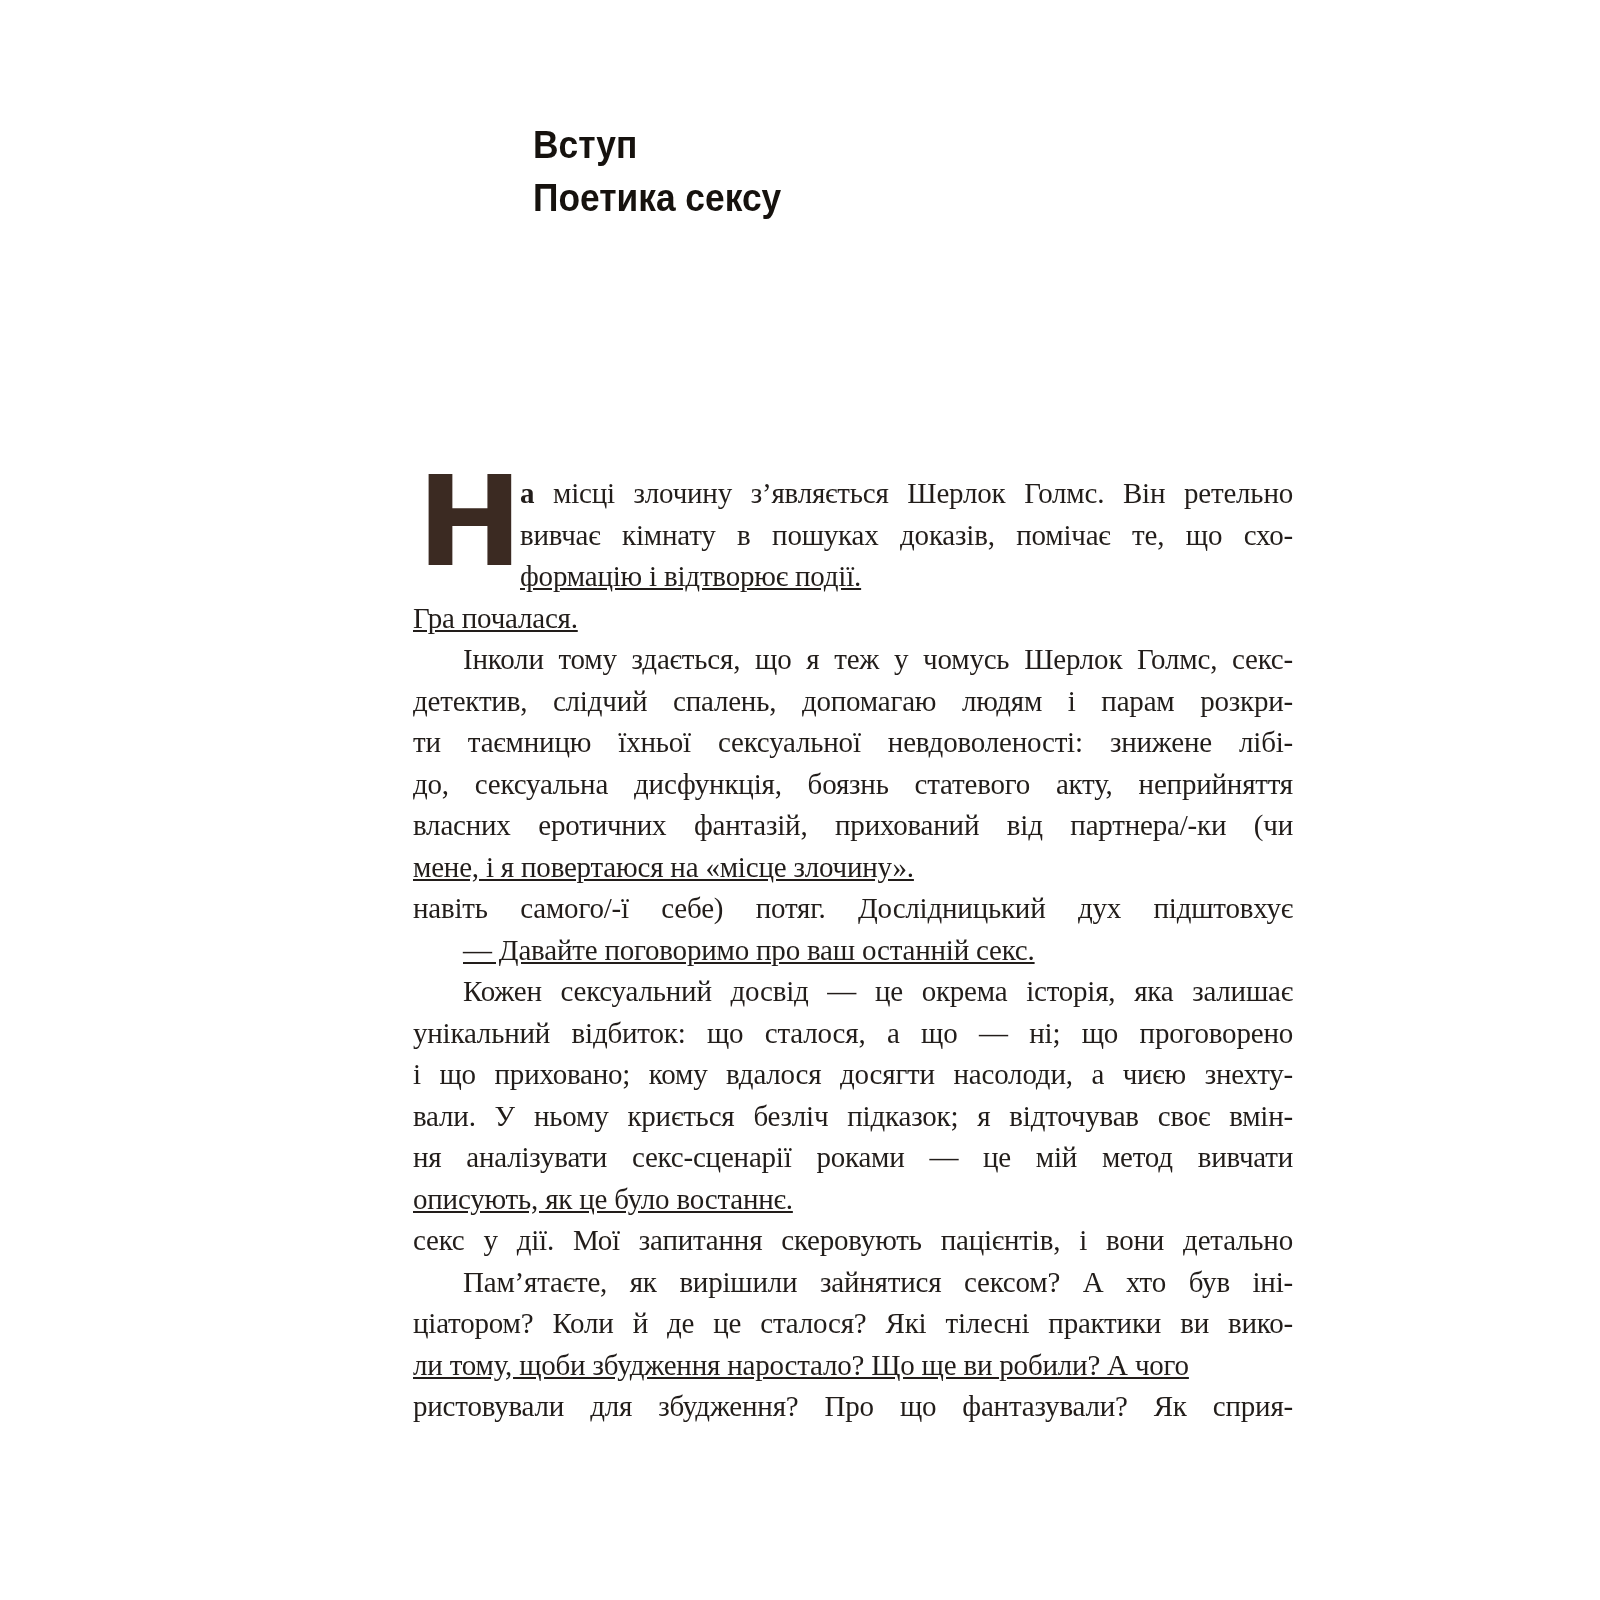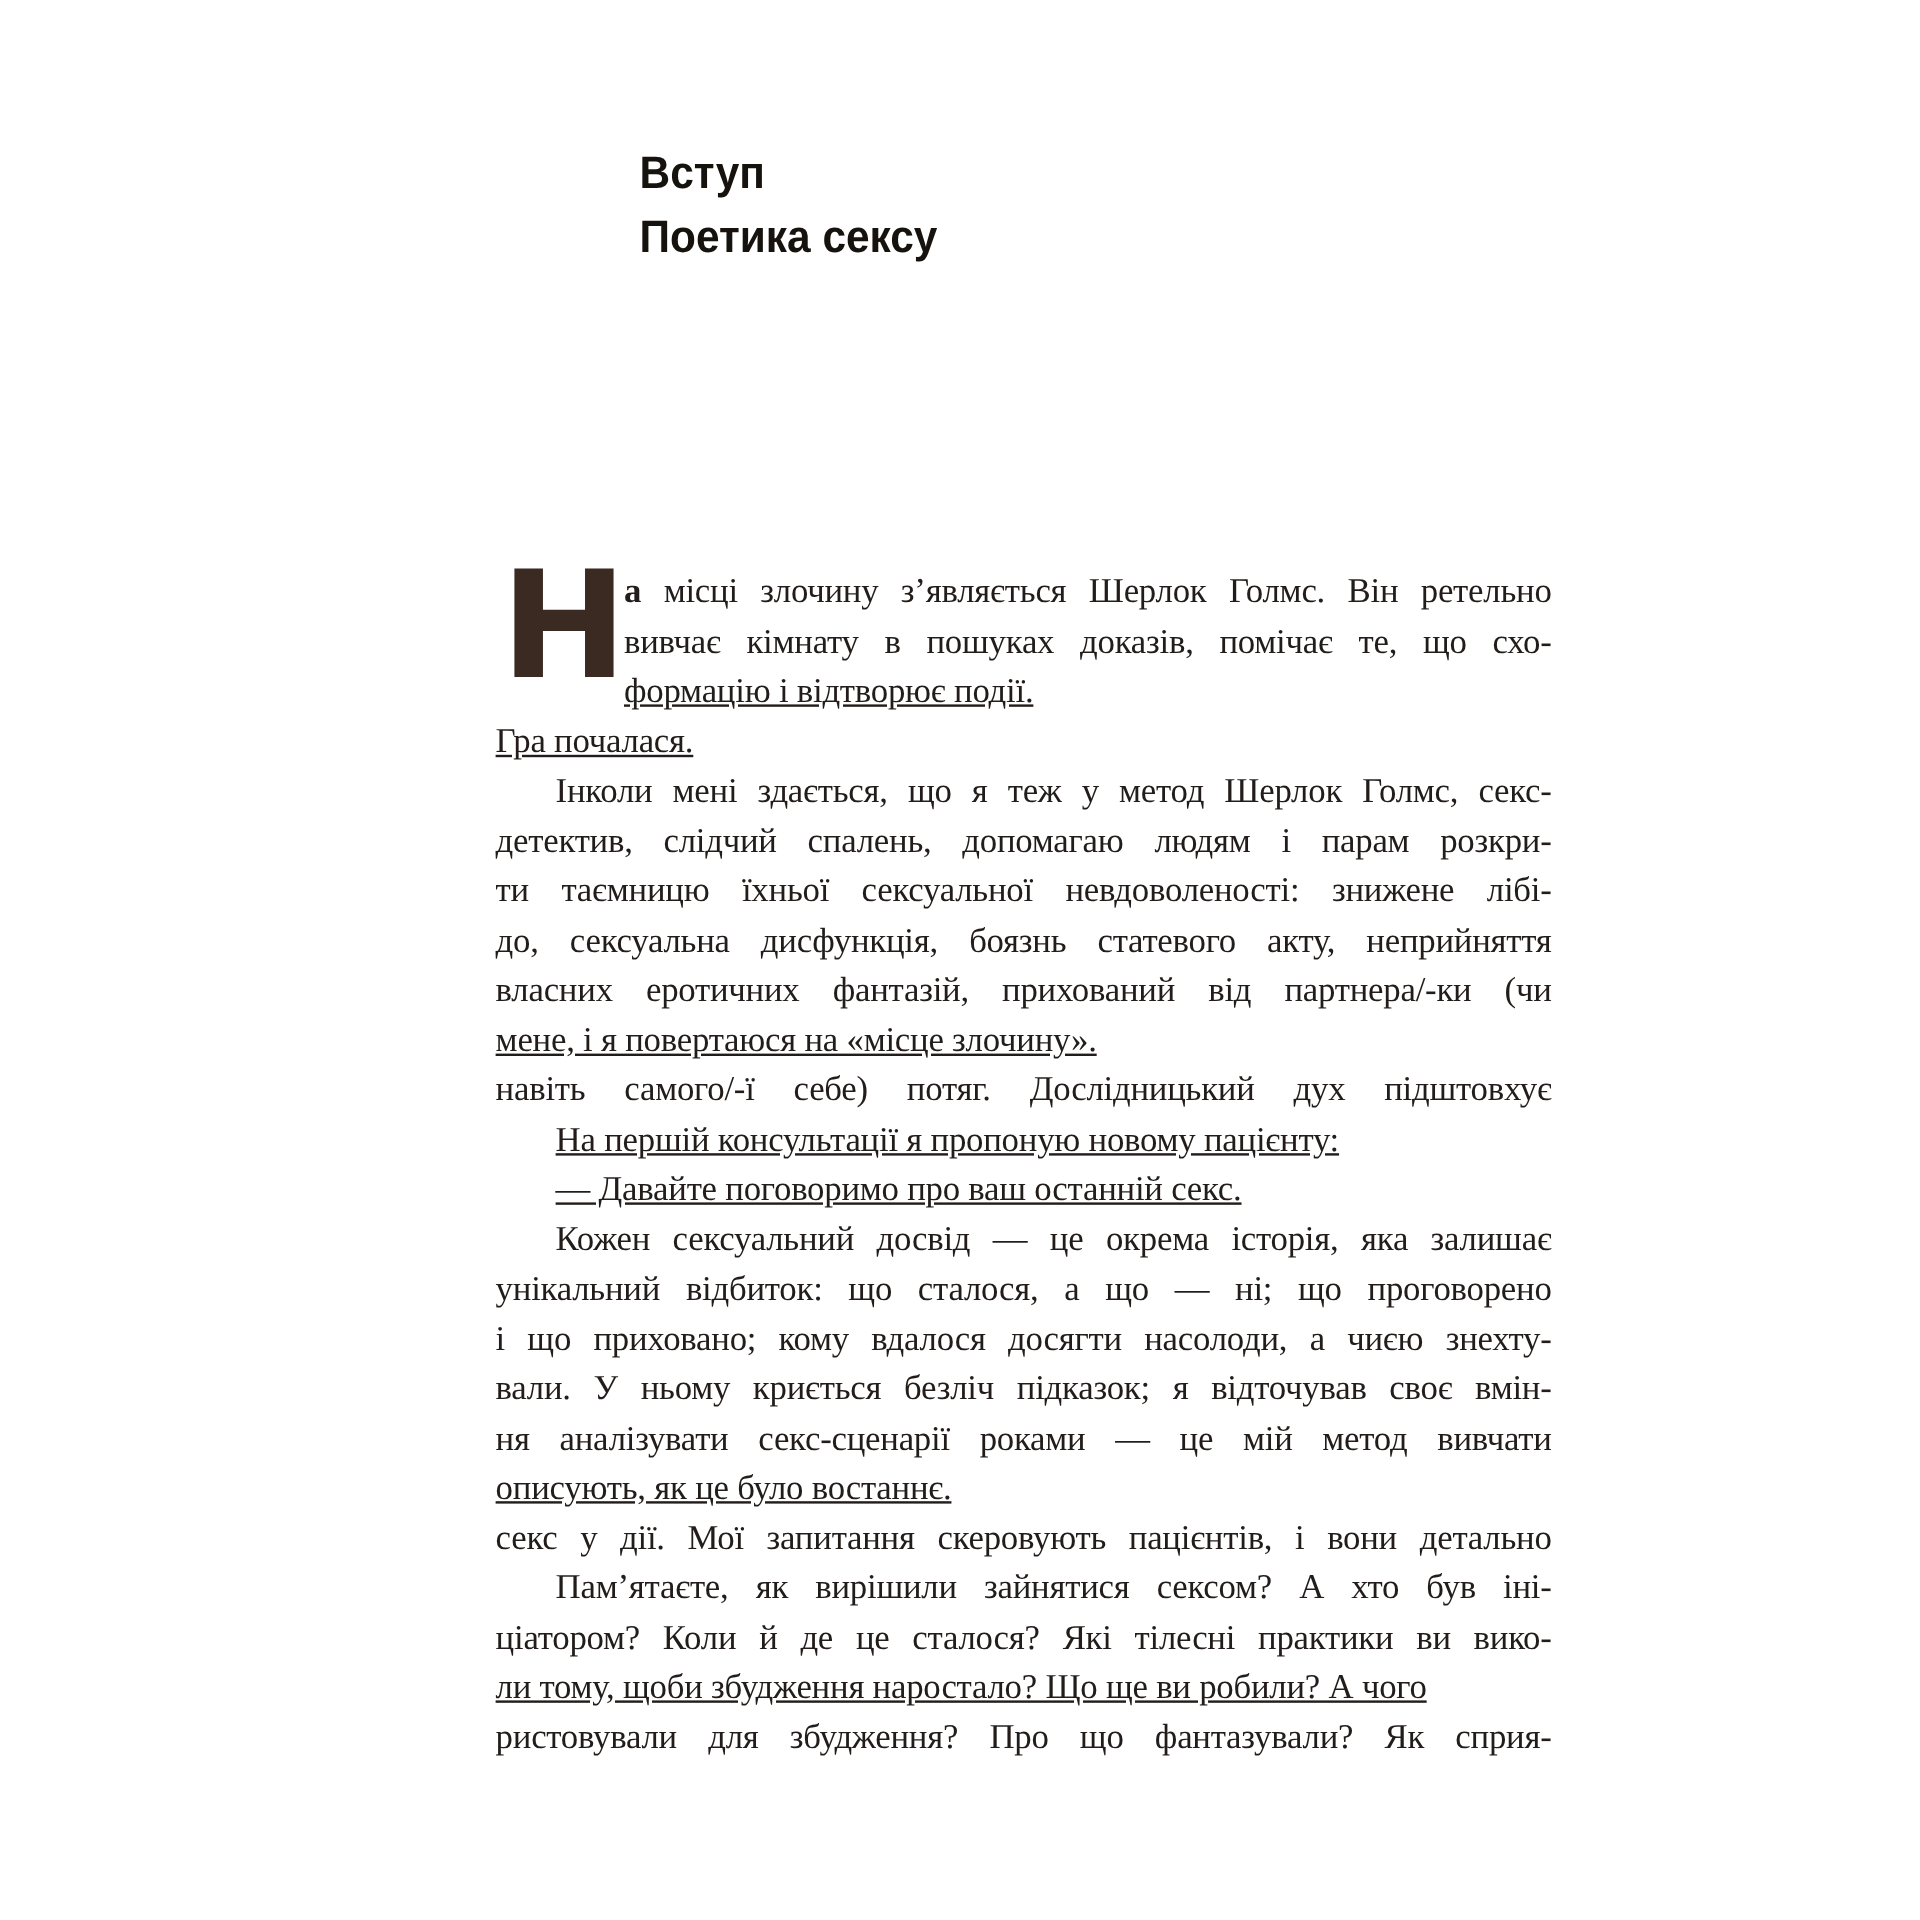--- a/index.html
+++ b/index.html
@@ -84,30 +84,27 @@
           <span class="dropcap-letter">Н</span>
         </span>
         <div class="line"><span class="lead-bold">а</span> місці злочину з’являється Шерлок Голмс. Він ретельно</div>
         <div class="line">вивчає кімнату в пошуках доказів, помічає те, що схо-</div>
         <div class="line end">формацію і відтворює події.</div>
       </div>
       <div class="para">
         <div class="line end">Гра почалася.</div>
       </div>
       <div class="para">
-        <div class="line indent">Інколи мені здається, що я теж у метод Шерлок Голмс, секс-</div>
+        <div class="line indent">Інколи тому здається, що я теж у чомусь Шерлок Голмс, секс-</div>
         <div class="line">детектив, слідчий спалень, допомагаю людям і парам розкри-</div>
         <div class="line">ти таємницю їхньої сексуальної невдоволеності: знижене лібі-</div>
         <div class="line">до, сексуальна дисфункція, боязнь статевого акту, неприйняття</div>
         <div class="line">власних еротичних фантазій, прихований від партнера/-ки (чи</div>
         <div class="line end">мене, і я повертаюся на «місце злочину».</div>
         <div class="line">навіть самого/-ї себе) потяг. Дослідницький дух підштовхує</div>
-      </div>
-      <div class="para">
-        <div class="line end indent">На першій консультації я пропоную новому пацієнту:</div>
       </div>
       <div class="para">
         <div class="line end indent">— Давайте поговоримо про ваш останній секс.</div>
       </div>
       <div class="para">
         <div class="line indent">Кожен сексуальний досвід — це окрема історія, яка залишає</div>
         <div class="line">унікальний відбиток: що сталося, а що — ні; що проговорено</div>
         <div class="line">і що приховано; кому вдалося досягти насолоди, а чиєю знехту-</div>
         <div class="line">вали. У ньому криється безліч підказок; я відточував своє вмін-</div>
         <div class="line">ня аналізувати секс-сценарії роками — це мій метод вивчати</div>

